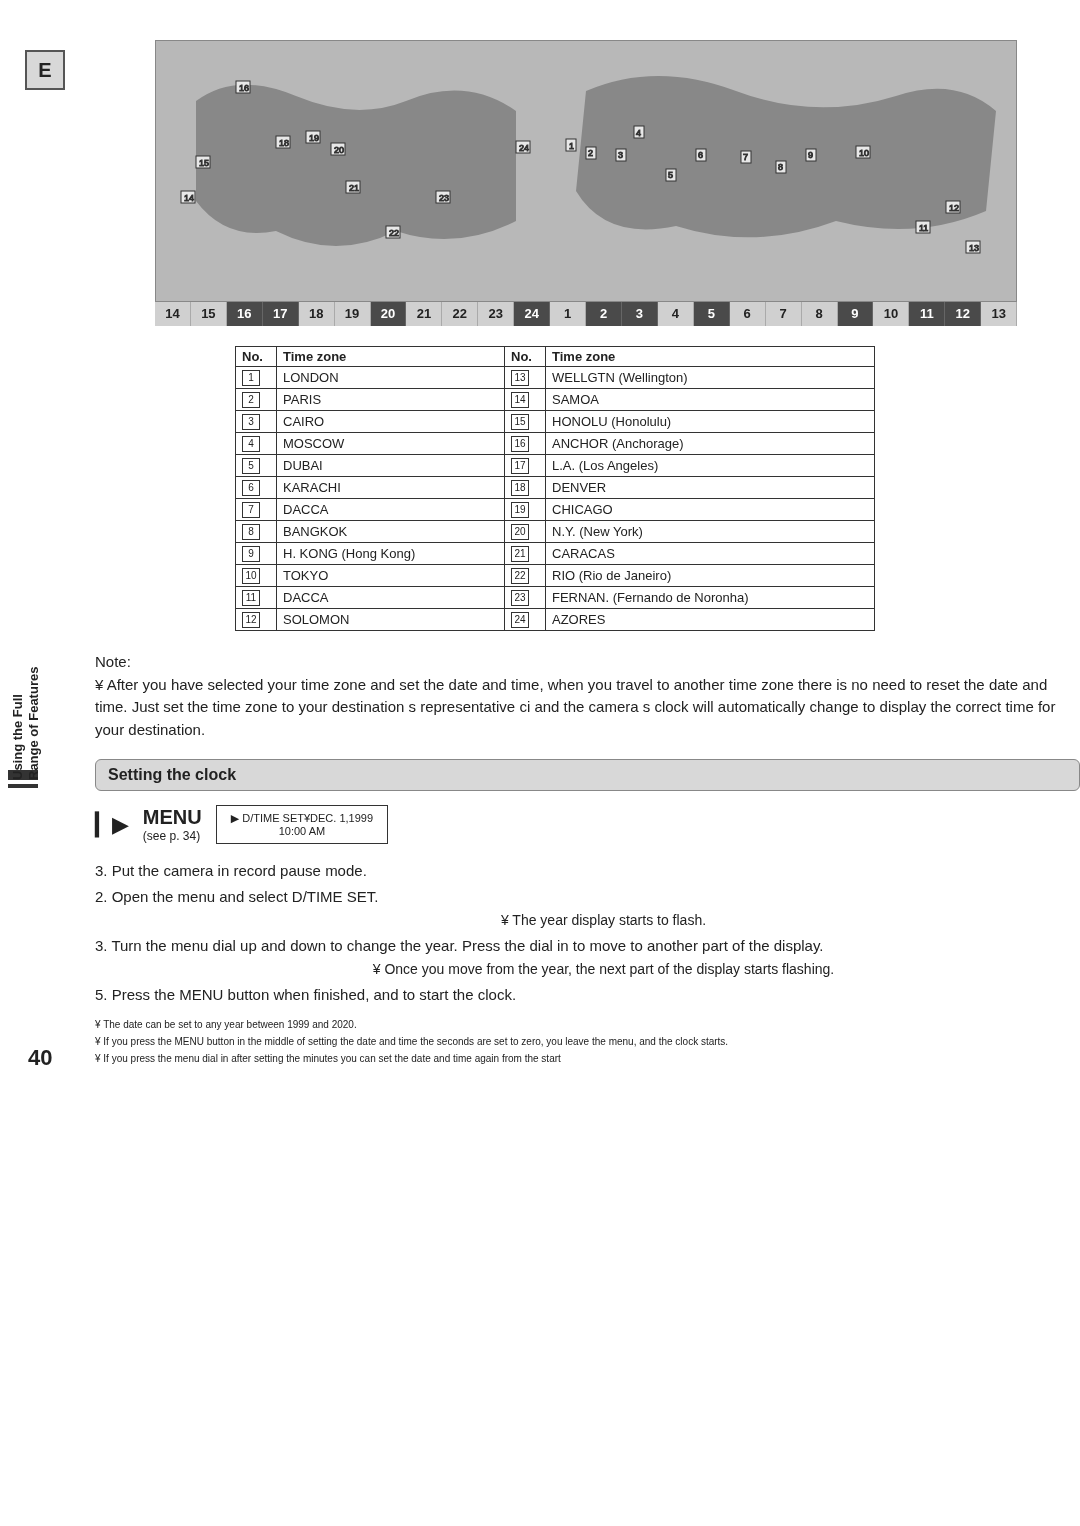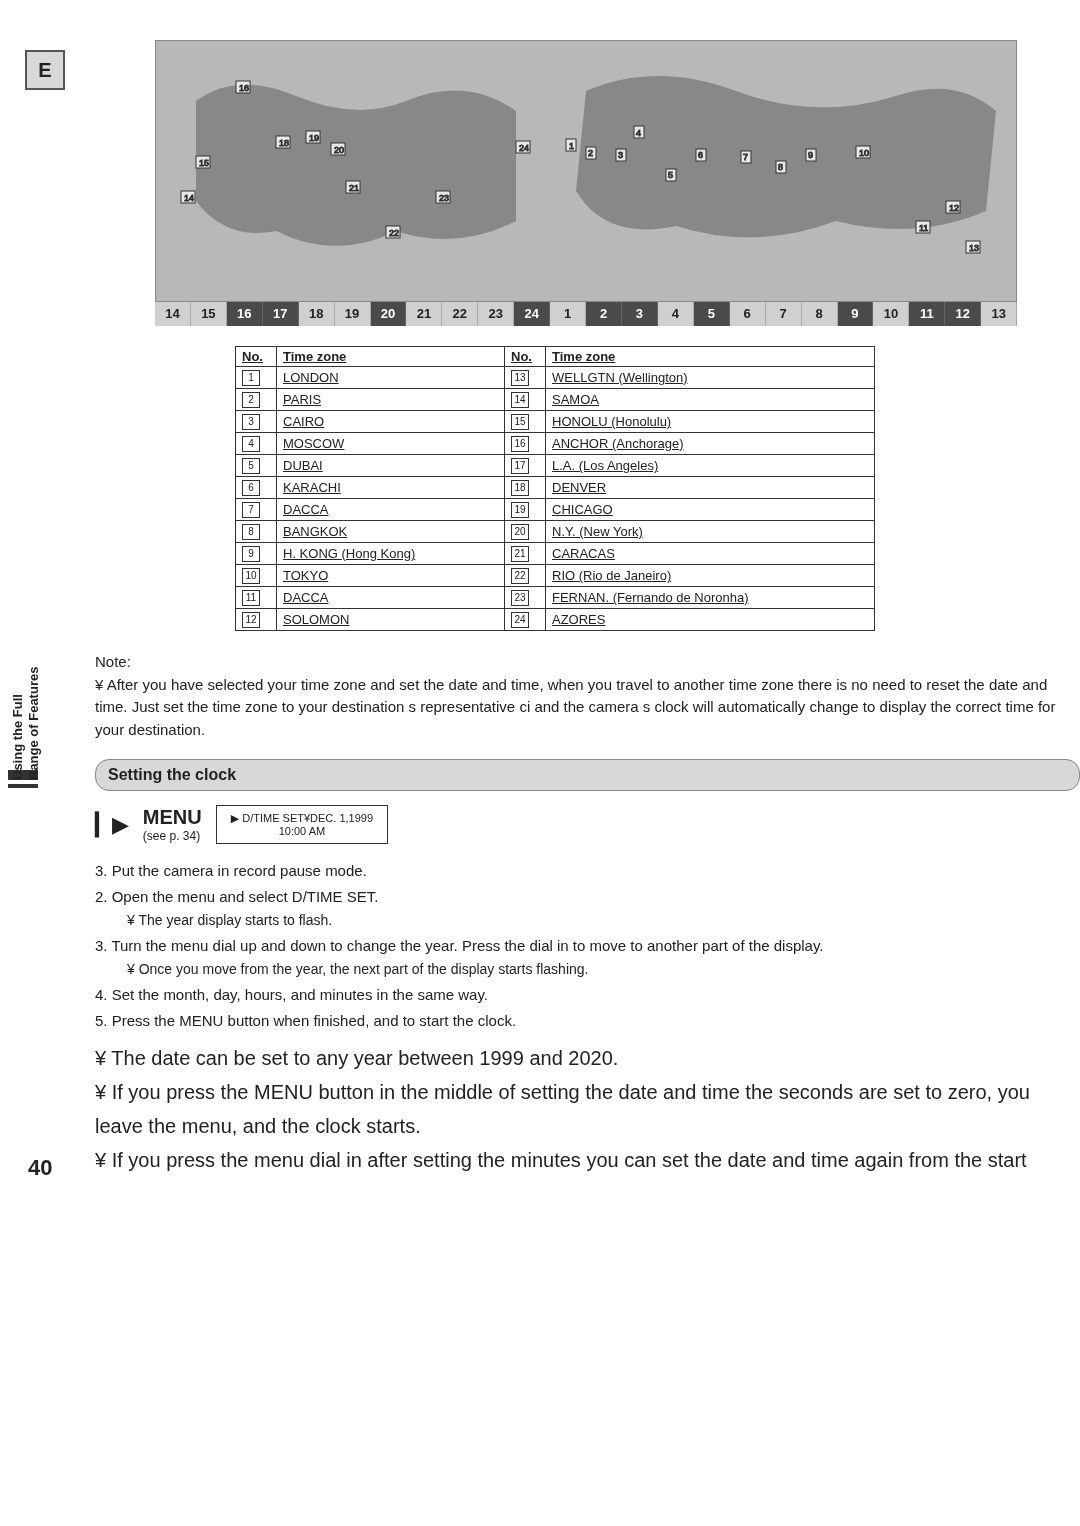--- a/index.html
+++ b/index.html
@@ -9,31 +9,31 @@
 .side-bar { position: absolute; left: 8px; top: 770px; width: 30px; height: 10px; background: #333; }
 .side-bar2 { position: absolute; left: 8px; top: 784px; width: 30px; height: 4px; background: #333; }
 .content { margin-left: 95px; }
 .map-area { width: 860px; height: 260px; background: #bbb; border: 1px solid #888; margin-left: 60px; position: relative; overflow:hidden;}
 .map-area svg { width:100%; height:100%; }
 .time-strip { display:flex; height:24px; margin-left:60px; width:862px;}
 .ts-cell { flex:1; text-align:center; font-weight:bold; font-size:13px; line-height:24px; }
 .ts-dark { background:#4a4a4a; color:#fff; border-right:1px solid #666;}
 .ts-light { background:#d0d0d0; color:#222; border-right:1px solid #aaa;}
 .tz-table { width: 640px; margin: 20px 0 20px 140px; border-collapse: collapse; font-size: 13px;}
-.tz-table td, .tz-table th { border: 1px solid #333; padding: 2px 6px; text-align:left;text-decoration:underline;}
+.tz-table td, .tz-table th { border: 1px solid #333; padding: 2px 6px; text-align:left;}
 .tz-no { width: 28px; text-align:center; }
 .note { font-size: 15px; line-height: 1.5; }
-.section-head { background: #d8d8d8; border: 1px solid #888; border-radius: 14px; padding: 6px 12px; font-weight: bold; margin: 18px 0 14px 0; font-size: 16px;}
+.section-head { background: #d8d8d8; border: 1px solid #888; border-radius: 6px; padding: 6px 12px; font-weight: bold; margin: 18px 0 14px 0; font-size: 16px;}
 .menu-row { display:flex; align-items:center; gap:14px; margin-bottom:14px;}
 .menu-icon { font-weight:900; font-size:20px; font-family: Liberation Sans, sans-serif;}
 .menu-sub { font-size:12px;}
 .lcd { border:1px solid #333; padding:6px 14px; font-size:11px; text-align:center;}
 .instructions { font-size:15px; line-height:1.7;}
-.instructions .sub { margin-left: 32px; font-size:14px;}
-.bullets { font-size:20px; line-height:1.7; margin-top:8px;}
+.instructions .sub { margin-left: 32px; font-size:14px;text-align:center;}
+.bullets { font-size:10px; line-height:1.7; margin-top:8px;}
 .page-num { position:absolute; left:28px; bottom:36px; font-weight:bold; font-size:22px;}
 .boxed-num { display:inline-block; border:1px solid #333; width:16px; height:14px; font-size:10px; text-align:center; line-height:14px;}
 </style>
 </head>
 <body>
 
 <div class="page">
   <div class="side-tab">E</div>
 
   <div class="side-bar"></div>
@@ -229,21 +229,20 @@
         <div>10:00 AM</div>
       </div>
     </div>
 
     <div class="instructions">
       <div>3.  Put the camera in record pause mode.</div>
       <div>2.  Open the menu and select D/TIME SET.</div>
       <div class="sub">¥ The year display starts to flash.</div>
       <div>3.  Turn the menu dial up and down to change the year. Press the dial in to move to another part of the display.</div>
       <div class="sub">¥ Once you move from the year, the next part of the display starts flashing.</div>
-      <div>4.  Set the month, day, hours, and minutes in the same way.</div>
       <div>5.  Press the MENU button when finished, and to start the clock.</div>
     </div>
 
     <div class="bullets">
       <div>¥ The date can be set to any year between 1999 and 2020.</div>
       <div>¥ If you press the MENU button in the middle of setting the date and time the seconds are set to zero, you leave the menu, and the clock starts.</div>
       <div>¥ If you press the menu dial in after setting the minutes you can set the date and time again from the start</div>
     </div>
   </div>
 

